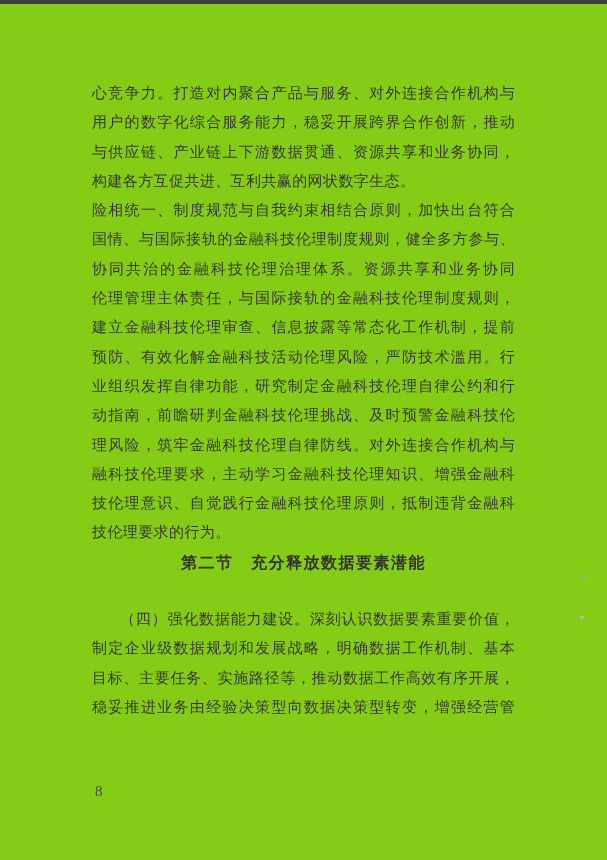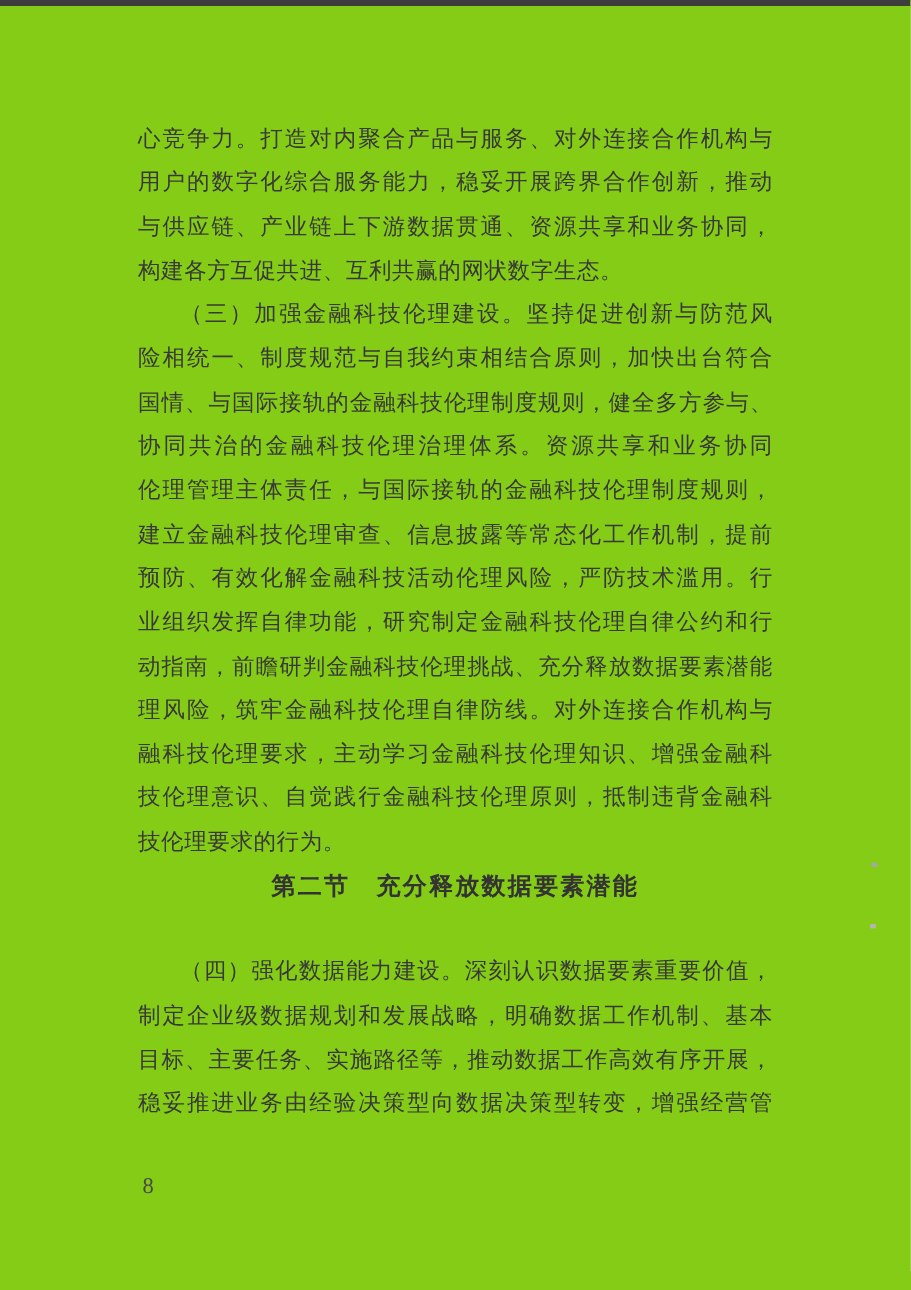--- a/index.html
+++ b/index.html
@@ -82,29 +82,28 @@
 <div class="scan-page">
   <div class="scan-edge-top"></div>
 
   <div class="text-column">
 
     <div class="line jl">心竞争力。打造对内聚合产品与服务、对外连接合作机构与</div>
     <div class="line jl">用户的数字化综合服务能力，稳妥开展跨界合作创新，推动</div>
     <div class="line jl">与供应链、产业链上下游数据贯通、资源共享和业务协同，</div>
     <div class="line ll">构建各方互促共进、互利共赢的网状数字生态。</div>
 
-    <div class="line jl fl">（三）加强金融科技伦理建设。坚持促进创新与防范风</div>
     <div class="line jl">险相统一、制度规范与自我约束相结合原则，加快出台符合</div>
     <div class="line jl">国情、与国际接轨的金融科技伦理制度规则，健全多方参与、</div>
     <div class="line jl">协同共治的金融科技伦理治理体系。资源共享和业务协同</div>
     <div class="line jl">伦理管理主体责任，与国际接轨的金融科技伦理制度规则，</div>
     <div class="line jl">建立金融科技伦理审查、信息披露等常态化工作机制，提前</div>
     <div class="line jl">预防、有效化解金融科技活动伦理风险，严防技术滥用。行</div>
     <div class="line jl">业组织发挥自律功能，研究制定金融科技伦理自律公约和行</div>
-    <div class="line jl">动指南，前瞻研判金融科技伦理挑战、充分释放数据要素潜能</div>
+    <div class="line jl">动指南，前瞻研判金融科技伦理挑战、及时预警金融科技伦</div>
     <div class="line jl">理风险，筑牢金融科技伦理自律防线。对外连接合作机构与</div>
     <div class="line jl">融科技伦理要求，主动学习金融科技伦理知识、增强金融科</div>
     <div class="line jl">技伦理意识、自觉践行金融科技伦理原则，抵制违背金融科</div>
     <div class="line ll">技伦理要求的行为。</div>
 
     <div class="section-heading">第二节　充分释放数据要素潜能</div>
 
     <div class="line jl fl">（四）强化数据能力建设。深刻认识数据要素重要价值，</div>
     <div class="line jl">制定企业级数据规划和发展战略，明确数据工作机制、基本</div>
     <div class="line jl">目标、主要任务、实施路径等，推动数据工作高效有序开展，</div>

